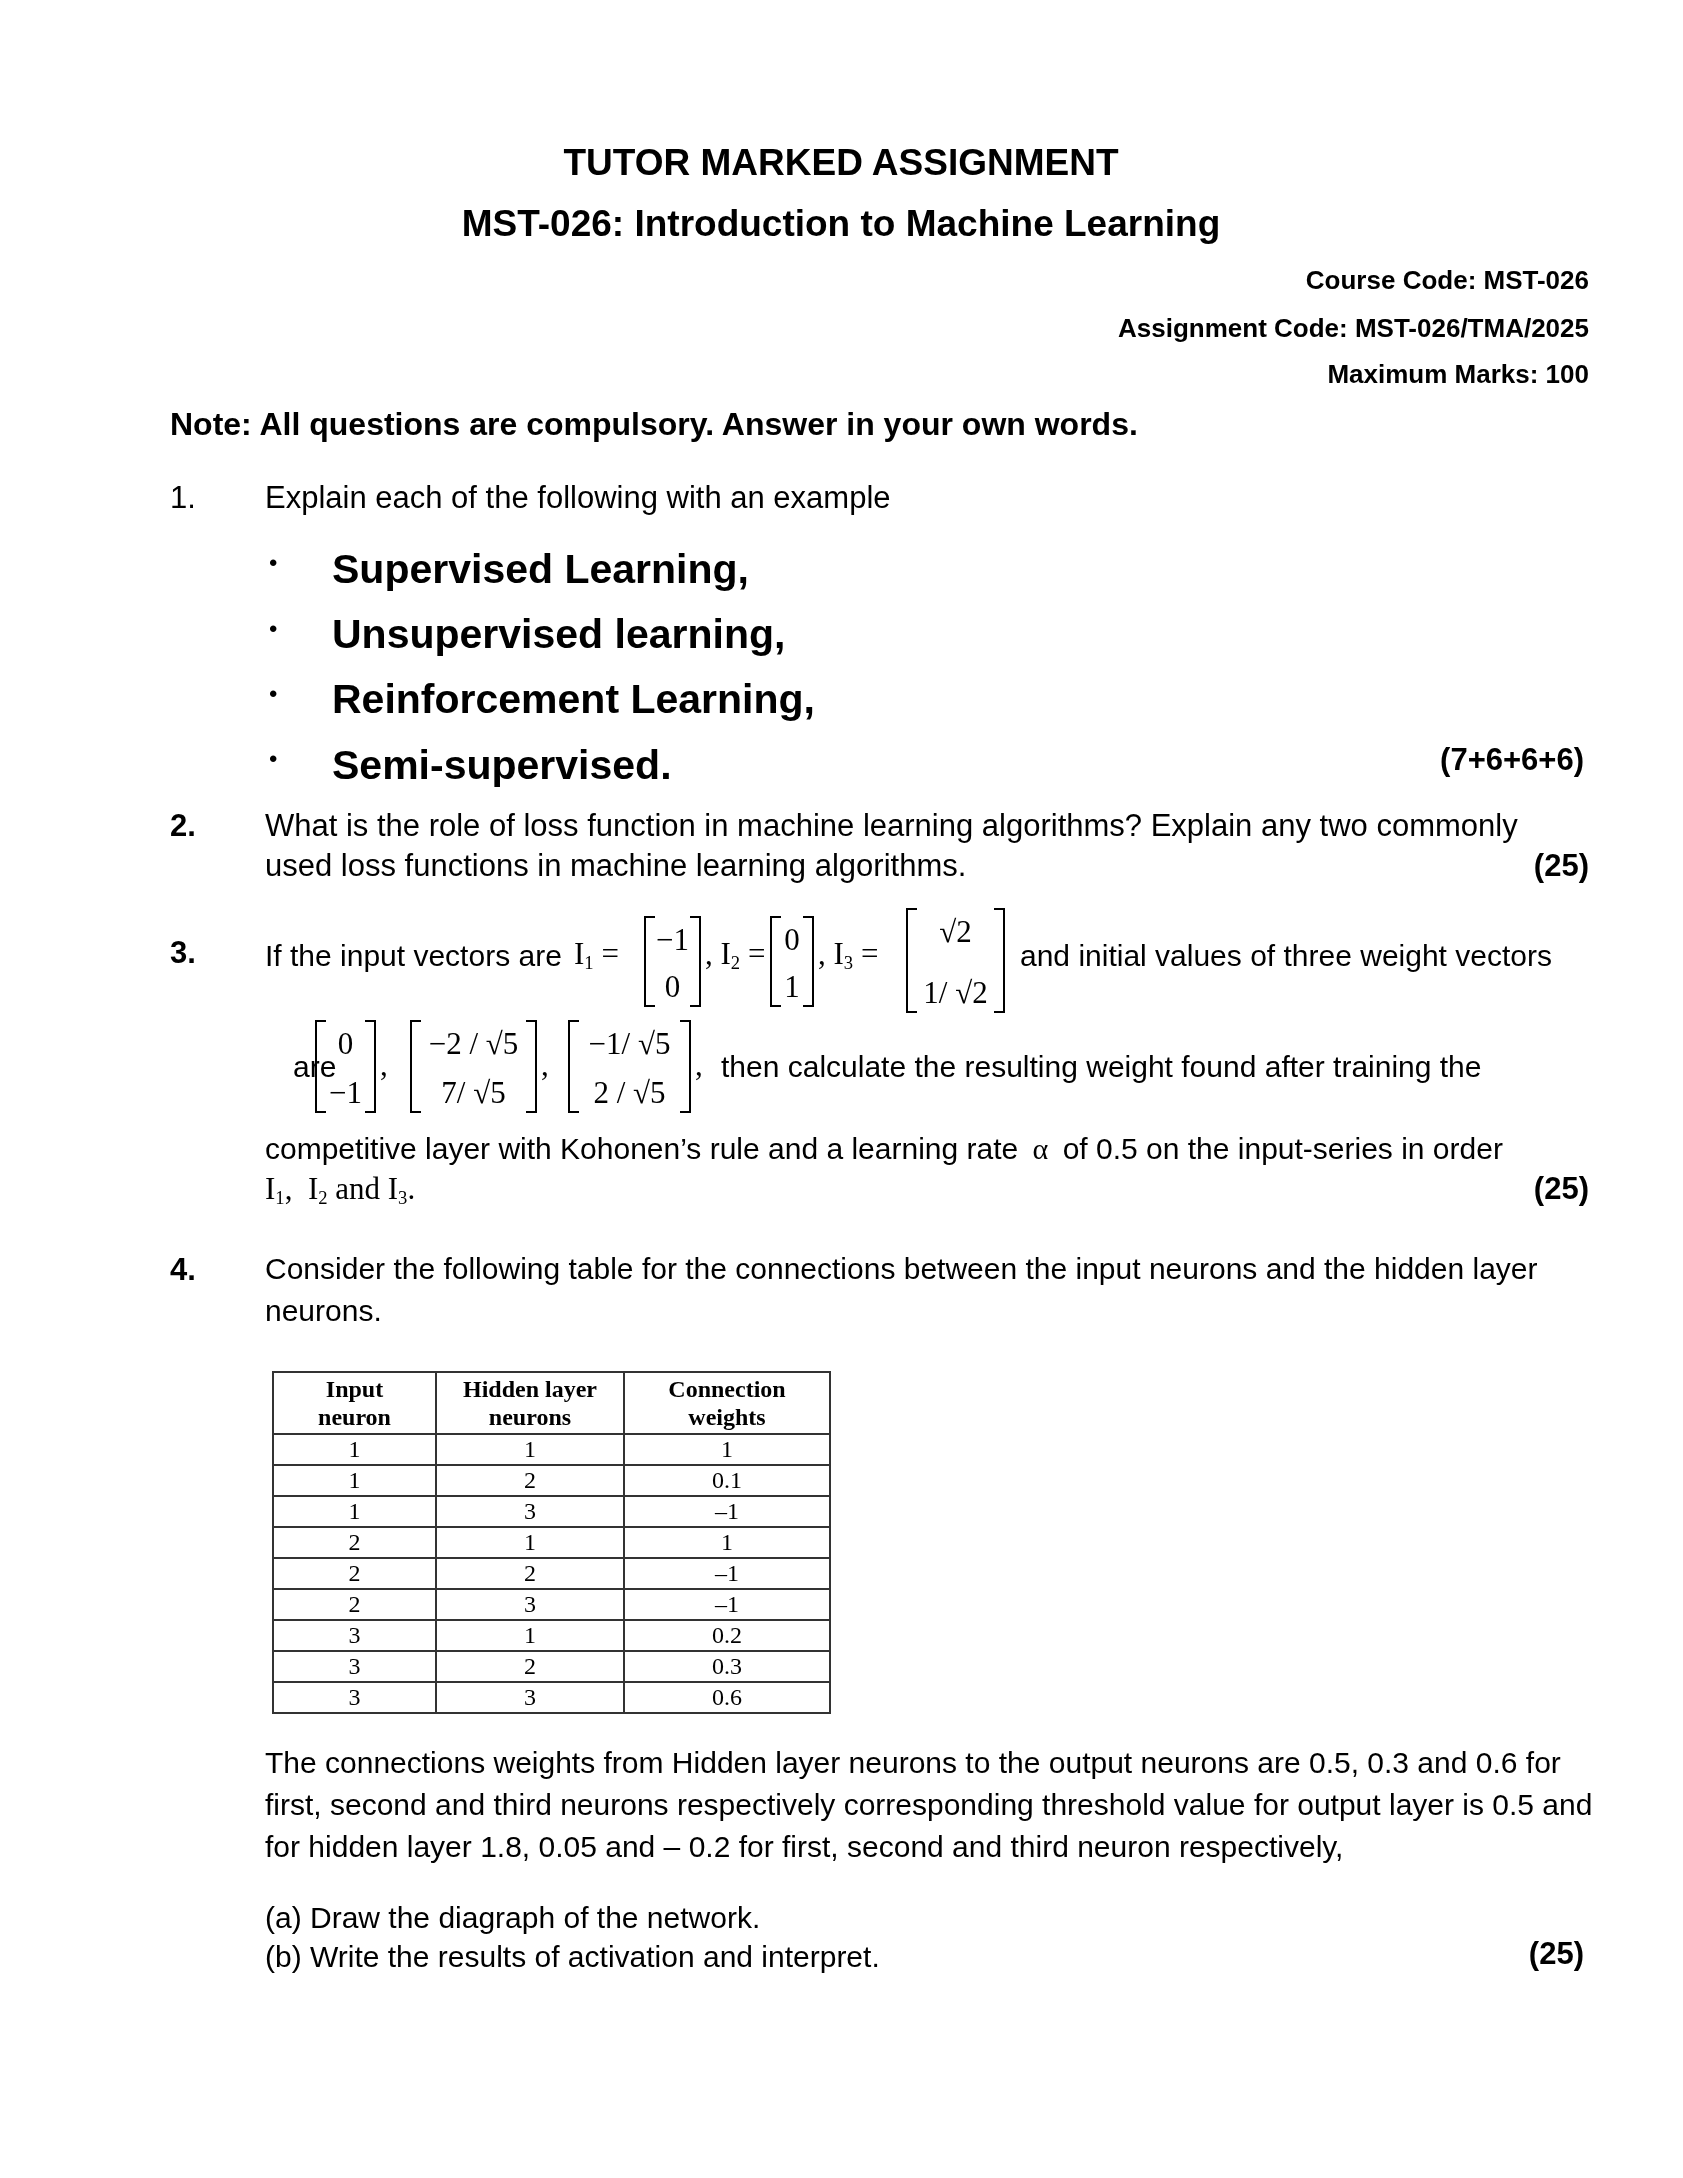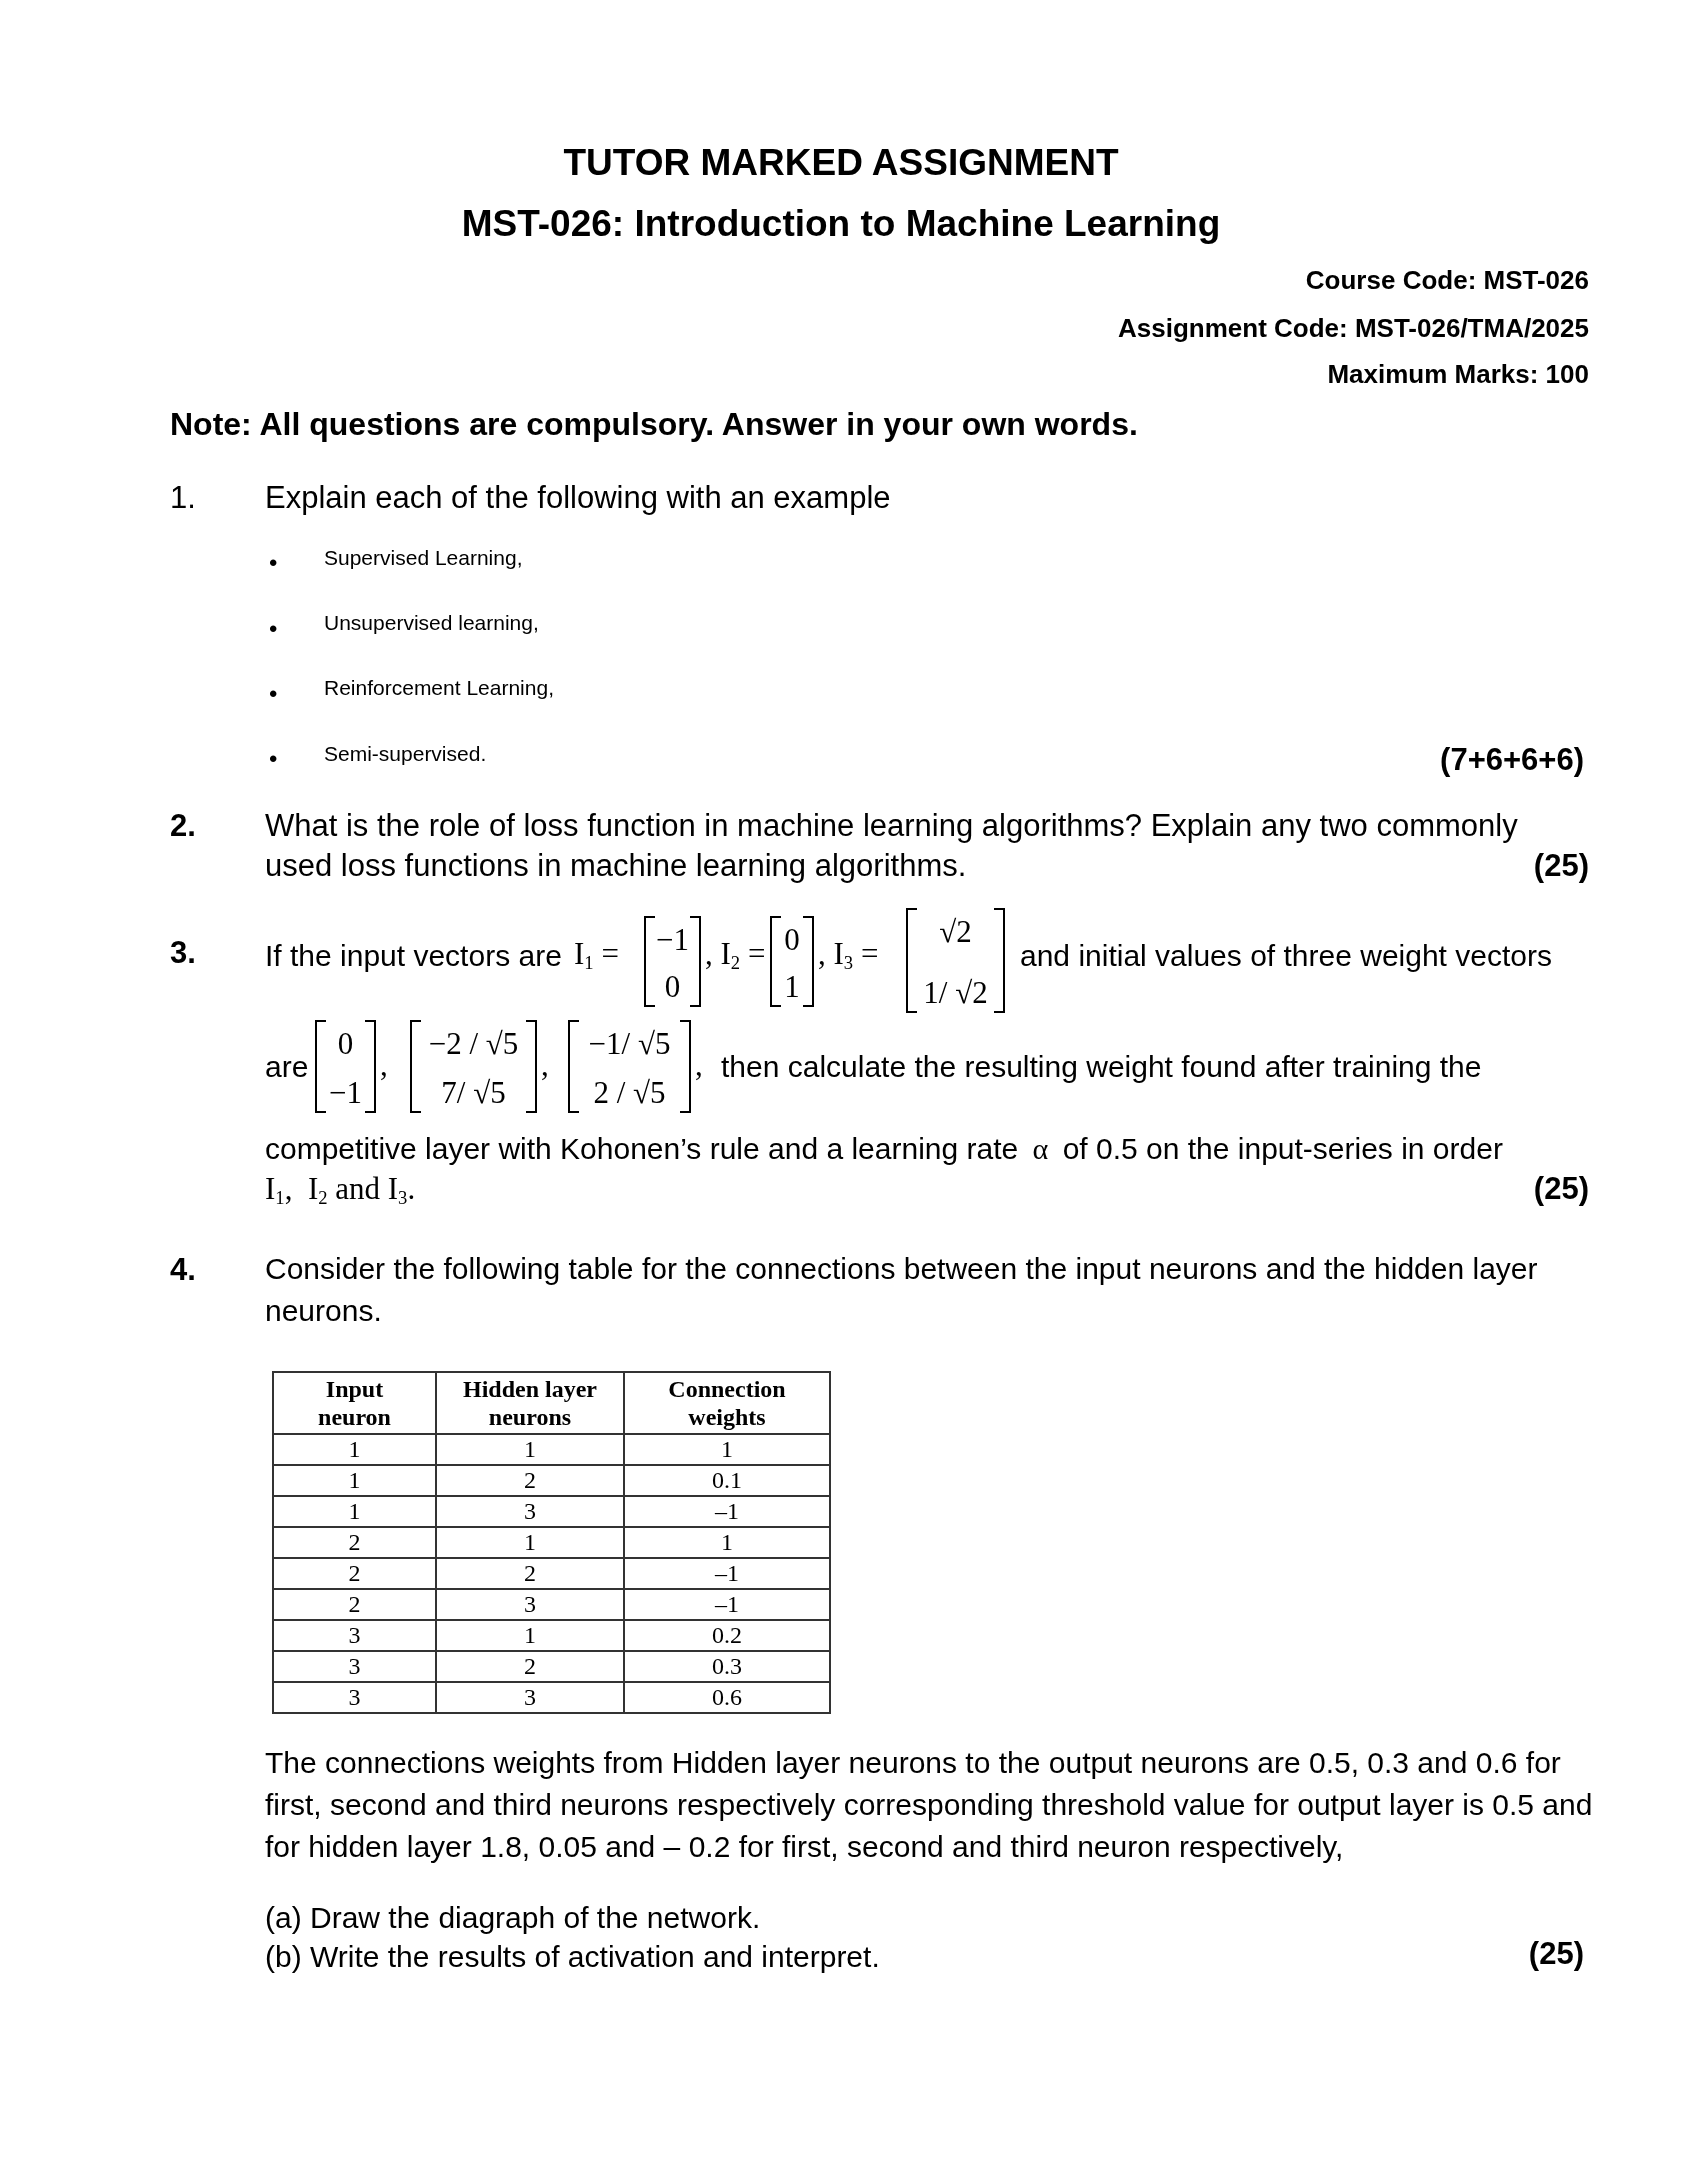--- a/index.html
+++ b/index.html
@@ -8,21 +8,21 @@
     font-family: "Liberation Sans", sans-serif; color: #000;
   }
   .abs { position: absolute; }
   .title { left: 0; width: 1782px; text-align: center; font-weight: bold; font-size: 37px; }
   .right-info { right: 94px; font-weight: bold; font-size: 26px; text-align: right; white-space: nowrap; }
   .note { left: 170px; top: 406px; font-weight: bold; font-size: 32px; white-space: nowrap; text-align: right; }
   .qnum { left: 170px; font-size: 31px; }
   .qnum.bold { font-weight: bold; }
   .qtext { left: 265px; font-size: 31px; white-space: nowrap; }
   .bullet { left: 269px; font-size: 24px; }
-  .btext { left: 324px; font-size: 21px; white-space: nowrap; }
+  .btext { left: 332px; font-size: 41px; white-space: nowrap; font-weight: bold; }
   .marks { right: 94px; font-weight: bold; font-size: 31px; white-space: nowrap; }
   .serif { font-family: "Liberation Serif", serif; }
   sub { font-size: 60%; vertical-align: -0.25em; }
 
   
   .mat { position: absolute; font-family: "Liberation Serif", serif; font-size: 31px; }
   .mat .br {
     position: absolute; top: 0; bottom: 0; width: 9px;
     border-top: 2px solid #000; border-bottom: 2px solid #000;
   }
@@ -106,21 +106,21 @@
     , <span>I</span><sub>3</sub> =
   </div>
   <div class="mat" style="left:906px; top:908px; width:99px; height:105px;">
     <div class="br l"></div>
     <div class="br r"></div>
     <div class="cell top">√2</div>
     <div class="cell bot">1/ √2</div>
   </div>
   <div class="abs qtext" style="left:1020px; top:939px; font-size:30px;">and initial values of three weight vectors</div>
 
-  <div class="abs qtext" style="top:1050px; font-size:30px;">are</div>
+  <div class="abs qtext" style="top:1050px; font-size:30px;margin-left:28px;">are</div>
   <div class="mat" style="left:315px; top:1020px; width:61px; height:93px;">
     <div class="br l"></div>
     <div class="br r"></div>
     <div class="cell top">0</div>
     <div class="cell bot">−1</div>
   </div>
   <div class="inline-math" style="left:380px; top:1047px;">,</div>
   <div class="mat" style="left:410px; top:1020px; width:127px; height:93px;">
     <div class="br l"></div>
     <div class="br r"></div>

